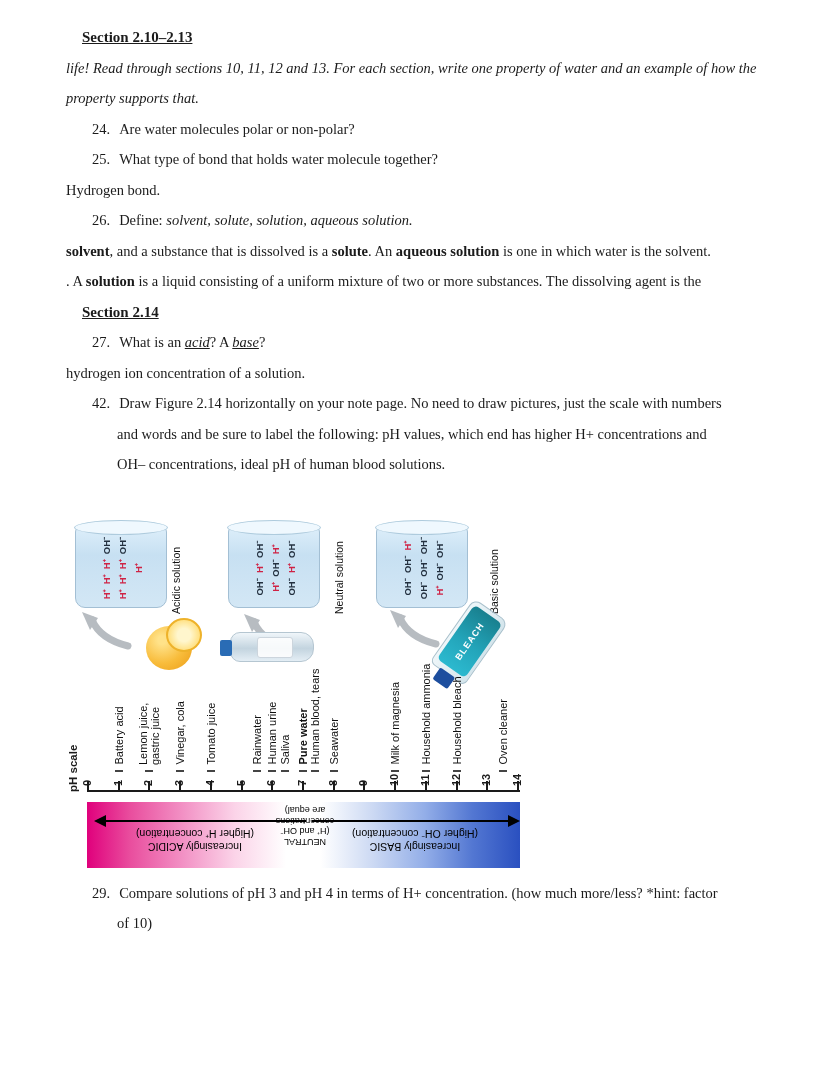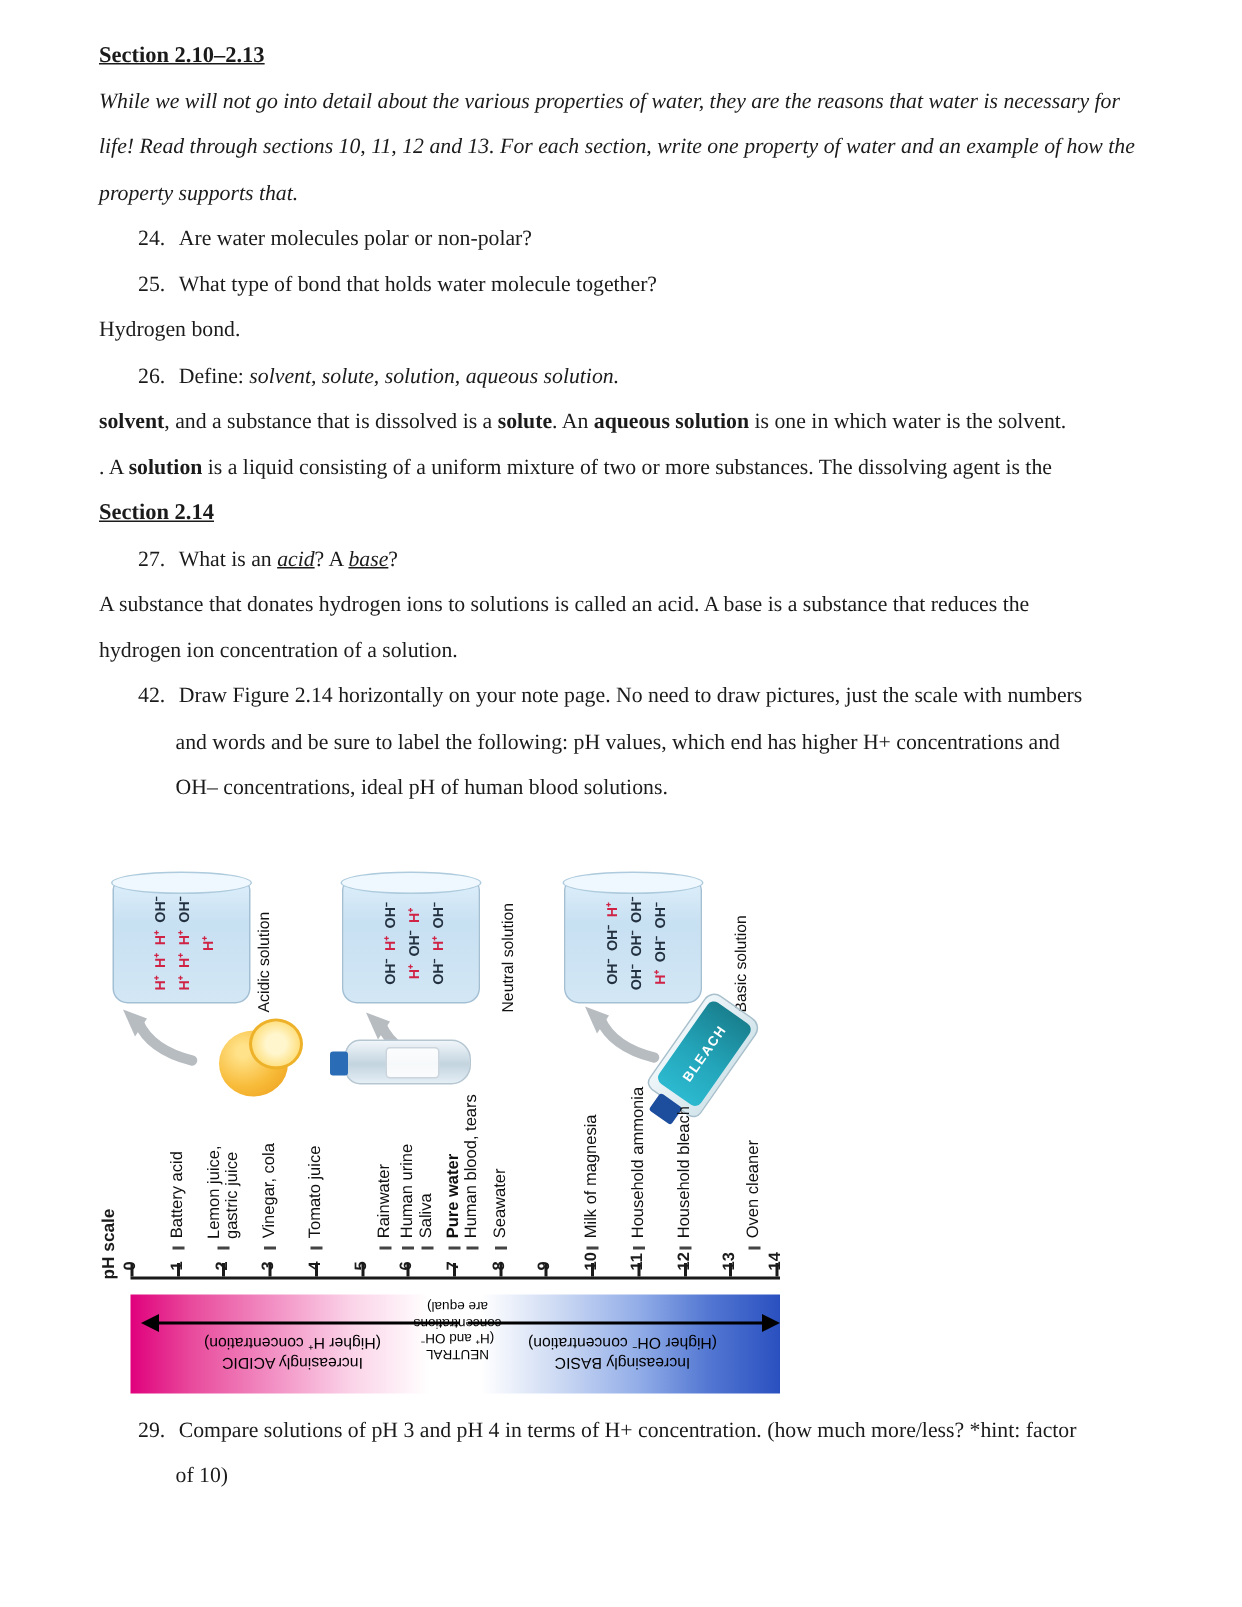--- a/index.html
+++ b/index.html
@@ -1,21 +1,21 @@
 <!DOCTYPE html>
 <html><head>
 <meta charset="utf-8">
 <style>
   * { margin:0; padding:0; box-sizing:border-box; }
   html, body { width:828px; height:1071px; background:#ffffff; overflow:hidden; }
   body { font-family:"Liberation Serif", serif; color:#1b1b1b; }
   .page { position:relative; width:828px; height:1071px; padding:22px 66px 0 66px; overflow:hidden; }
 
   .line { white-space:nowrap; line-height:30.5px; font-size:14.5px; }
-  .heading { font-weight:700; text-decoration:underline; font-size:15px; }
+  .heading { font-weight:700; text-decoration:underline; font-size:15px;margin-left:16px; }
   .intro-line { font-style:italic; }
   .q { padding-left:51px; text-indent:-25px; }
   .qcont { padding-left:51px; }
   .qnum { margin-right:9px; }
   .term { font-style:italic; }
   .term-ul { font-style:italic; text-decoration:underline; }
   b { font-weight:700; }
 
   
   .figure { position:relative; margin-top:40px; height:358px; font-family:"Liberation Sans", sans-serif; }
@@ -79,21 +79,20 @@
   .bar-text.small { font-size:9px; line-height:10.5px; width:100px; }
 </style>
 </head>
 <body>
 
 <div class="page">
 
   <div class="line heading">Section 2.10–2.13</div>
 
   <div>
-    <div class="line intro-line">While we will not go into detail about the various properties of water, they are the reasons that water is necessary for</div>
     <div class="line intro-line">life! Read through sections 10, 11, 12 and 13. For each section, write one property of water and an example of how the</div>
     <div class="line intro-line">property supports that.</div>
   </div>
 
   <div class="line q">
     <span class="qnum">24.</span><span>Are water molecules polar or non-polar?</span>
   </div>
 
   <div class="line q">
     <span class="qnum">25.</span><span>What type of bond that holds water molecule together?</span>
@@ -108,21 +107,20 @@
   </div>
   <div class="line">
     <span>. A </span><b>solution</b><span> is a liquid consisting of a uniform mixture of two or more substances. The dissolving agent is the</span>
   </div>
 
   <div class="line heading">Section 2.14</div>
 
   <div class="line q">
     <span class="qnum">27.</span><span>What is an </span><span class="term-ul">acid</span><span>? A </span><span class="term-ul">base</span><span>?</span>
   </div>
-  <div class="line">A substance that donates hydrogen ions to solutions is called an acid. A base is a substance that reduces the</div>
   <div class="line">hydrogen ion concentration of a solution.</div>
 
   <div class="line q">
     <span class="qnum">42.</span><span>Draw Figure 2.14 horizontally on your note page. No need to draw pictures, just the scale with numbers</span>
   </div>
   <div class="line qcont">and words and be sure to label the following: pH values, which end has higher H+ concentrations and</div>
   <div class="line qcont">OH– concentrations, ideal pH of human blood solutions.</div>
 
   <div class="figure">
 

